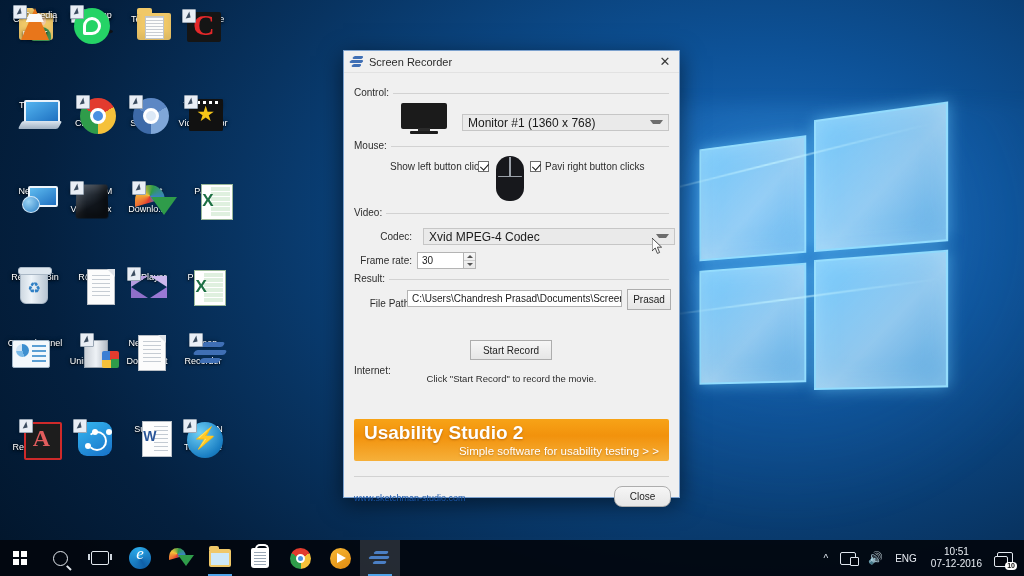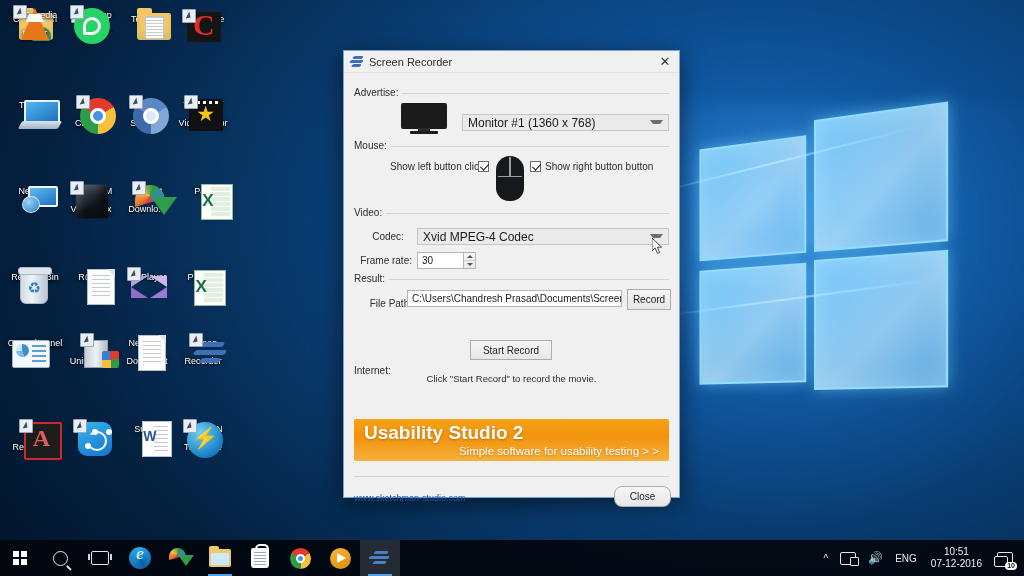--- a/index.html
+++ b/index.html
@@ -297,69 +297,69 @@
       <i style="left:2px;top:9px;width:9px;transform:skewX(-26deg);"></i>
     </div>
     <div id="title-text">Screen Recorder</div>
     <div id="close-x">✕</div>
   </div>
 
   <div id="dlg-body">
 
     <div class="group" style="top:20px;">
       <div class="grp-rule"></div>
-      <div class="grp-label">Advertise:</div>
+      <div class="grp-label">Control:</div>
     </div>
     <div class="mon-icon" style="left:57px;top:30px;">
       <div class="scr"></div>
       <div class="stand"></div>
       <div class="base"></div>
     </div>
     <div class="combo" style="left:118px;top:41px;width:207px;">
       <span>Monitor #1 (1360 x 768)</span>
       <span class="arrow"></span>
     </div>
 
     <div class="group" style="top:73px;">
       <div class="grp-rule"></div>
       <div class="grp-label">Mouse:</div>
     </div>
     <div class="cbx-lbl" style="left:46px;top:88px;">Show left button clicks</div>
     <div class="cbx checked" style="left:134px;top:88px;"></div>
     <div class="cbx checked" style="left:186px;top:88px;"></div>
-    <div class="cbx-lbl" style="left:201px;top:88px;">Show right button button</div>
+    <div class="cbx-lbl" style="left:201px;top:88px;">Pavi right button clicks</div>
     <div class="mouse-art" style="left:152px;top:83px;">
       <div class="body"></div>
       <div class="seam-v"></div>
       <div class="seam-h"></div>
     </div>
 
     <div class="group" style="top:140px;">
       <div class="grp-rule"></div>
       <div class="grp-label">Video:</div>
     </div>
-    <div class="fld-label" style="left:20px;top:158px;width:48px;text-align:center;">Codec:</div>
-    <div class="combo" style="left:73px;top:155px;width:252px;">
+    <div class="fld-label" style="left:20px;top:158px;width:48px;">Codec:</div>
+    <div class="combo" style="left:79px;top:155px;width:252px;">
       <span>Xvid MPEG-4 Codec</span>
       <span class="arrow"></span>
     </div>
     <div class="fld-label" style="left:12px;top:182px;width:56px;">Frame rate:</div>
     <div class="textin" style="left:73px;top:179px;width:47px;">30</div>
     <div class="spin" style="left:120px;top:179px;">
       <div class="up"></div>
       <div class="dn"></div>
     </div>
 
     <div class="group" style="top:206px;">
       <div class="grp-rule"></div>
       <div class="grp-label">Result:</div>
     </div>
     <div class="fld-label" style="left:12px;top:225px;width:56px;">File Path:</div>
     <div class="textin" style="left:63px;top:217px;width:215px;">C:\Users\Chandresh Prasad\Documents\Screen Video\Scr</div>
-    <div class="btn" style="left:283px;top:216px;width:42px;height:19px;">Record</div>
+    <div class="btn" style="left:283px;top:216px;width:42px;height:19px;">Prasad</div>
 
     <div class="btn" style="left:126px;top:267px;width:80px;height:18px;">Start Record</div>
 
     <div class="grp-label" style="left:10px;top:292px;">Internet:</div>
     <div id="advert-text" style="top:299px;">
       <div>Click "Start Record" to record the movie.</div>
     </div>
 
     <div id="banner" style="top:346px;">
       <div class="b1">Usability Studio 2</div>

